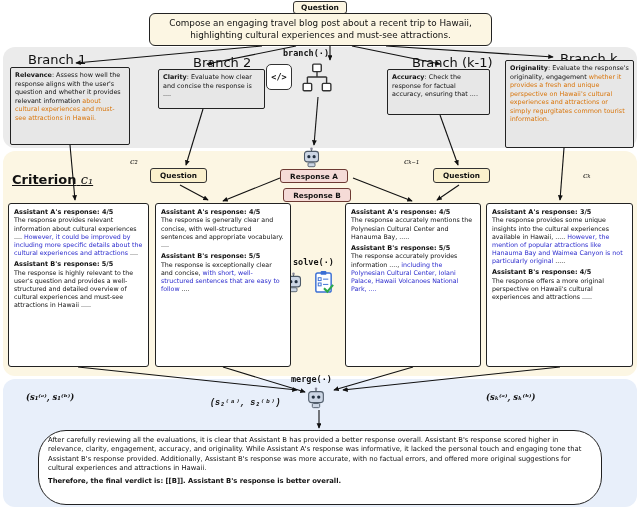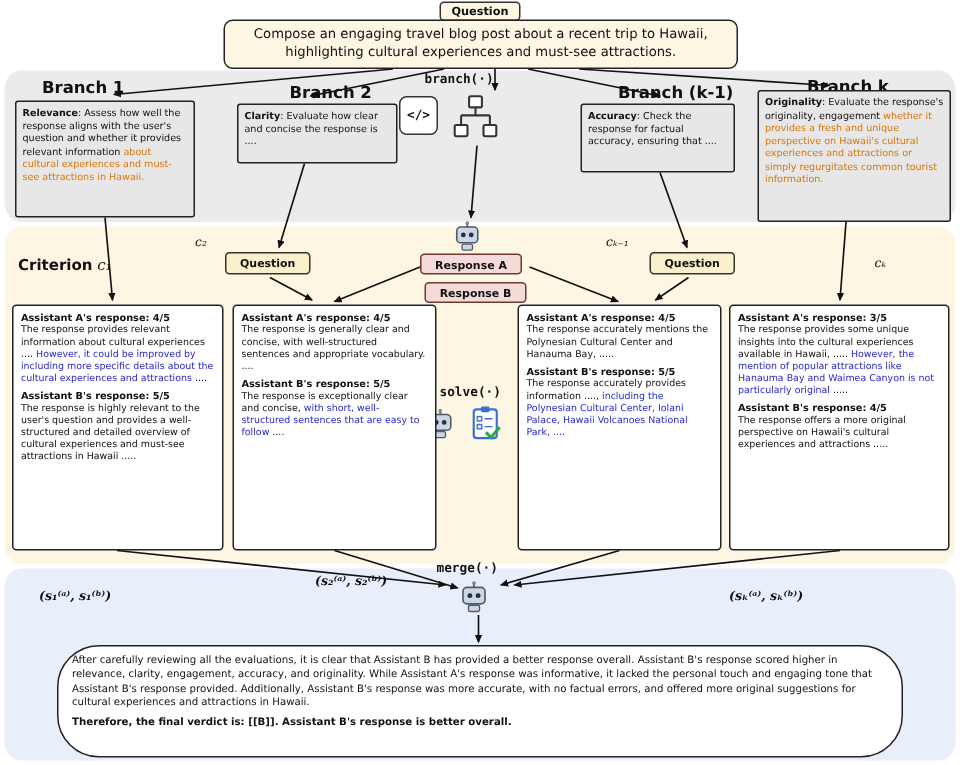--- a/index.html
+++ b/index.html
@@ -18,29 +18,29 @@
   .hl-orange { color:#d9750b; }
   .hl-blue { color:#2929cc; }
   .mono { font-family:"DejaVu Sans Mono","Liberation Mono",monospace; font-weight:bold; }
   .math { font-style:italic; font-family:"DejaVu Serif","Liberation Serif",serif; }
 
   .q-label { background:#fcf6e3; border:1px solid #333; border-radius:3px;
              font-size:7.5px; font-weight:bold; display:flex; align-items:center; justify-content:center; }
   .question-box { background:#fcf6e3; border:1.4px solid #222; border-radius:6px;
                   font-size:8.8px; line-height:1.35; display:flex; align-items:center; justify-content:center;
                   text-align:center; padding:2px 10px; }
-  .branch-label { font-size:11px; font-weight:bold; white-space:nowrap;text-align:right; }
+  .branch-label { font-size:13px; font-weight:normal; white-space:nowrap;text-align:right; }
   .fn-label { font-size:8.5px; white-space:nowrap; }
   .branch-box { background:#e7e7e7; border:1px solid #222; border-radius:2px;
                 padding:3px 4px; font-size:6.4px; line-height:1.33; }
   .mini-box { border:1px solid #333; border-radius:3px; font-size:7.3px; font-weight:bold;
               display:flex; align-items:center; justify-content:center; }
   .q-mini { background:#faf0cc; }
   .r-mini { background:#f5dbd7; border-color:#6d3a33; }
-  .crit { font-size:10px; white-space:nowrap; }
+  .crit { font-size:13px; white-space:nowrap;text-decoration:underline; }
   .c-label { font-size:8.2px; white-space:nowrap; }
   .eval-box { background:#fff; border:1px solid #222; border-radius:3px;
               padding:4px 5px; font-size:6.3px; line-height:1.3; z-index:2; }
   .ev-title { font-weight:bold; font-size:6.5px; }
   .ev-body { margin-bottom:3px; }
   .tuple { font-size:8.4px; font-weight:bold; white-space:nowrap; }
   .verdict-box { background:#fff; border:1.3px solid #222; border-radius:7px;
                  padding:5px 9px; font-size:6.8px; line-height:1.38; z-index:2; }
   .code-icon { background:#fff; border:1.4px solid #333; border-radius:5px;
                display:flex; align-items:center; justify-content:center;
@@ -88,21 +88,21 @@
     </g>
   </svg>
 
   <div class="abs q-label z2" style="left:293px; top:1px; width:54px; height:13px;">Question</div>
   <div class="abs question-box z2" style="left:149px; top:13px; width:343px; height:33px;">Compose an engaging travel blog post about a recent trip to Hawaii, highlighting cultural experiences and must-see attractions.</div>
 
   <div class="abs branch-label z2" style="left:28px; top:52px;">Branch 1</div>
   <div class="abs branch-label z2" style="left:173px; top:55px;padding-left:20px;">Branch 2</div>
   <div class="abs fn-label mono z2" style="left:283px; top:48px;">branch(·)</div>
   <div class="abs branch-label z2" style="left:412px; top:55px;">Branch (k-1)</div>
-  <div class="abs branch-label z2" style="left:538px; top:51px;">Branch k</div>
+  <div class="abs branch-label z2" style="left:560px; top:51px;">Branch k</div>
 
   <div class="abs branch-box z2" style="left:10px; top:67px; width:120px; height:78px;">
     <span class="bold">Relevance</span><span>: Assess how well the response aligns with the user's question and whether it provides relevant information </span><span class="hl-orange">about cultural experiences and must-see attractions in Hawaii.</span>
   </div>
   <div class="abs branch-box z2" style="left:387px; top:69px; width:103px; height:46px;">
     <span class="bold">Accuracy</span><span>: Check the response for factual accuracy, ensuring that ....</span>
   </div>
   <div class="abs branch-box z2" style="left:158px; top:69px; width:107px; height:40px;">
     <span class="bold">Clarity</span><span>: Evaluate how clear and concise the response is ....</span>
   </div>
@@ -202,21 +202,21 @@
       <line x1="12" y1="1.5" x2="12" y2="5" stroke="#566" stroke-width="1.4"></line>
       <circle cx="12" cy="2" r="1.4" fill="#889"></circle>
       <rect x="4" y="5" width="16" height="12" rx="3" fill="#ccd6e4" stroke="#4e5a68" stroke-width="1.2"></rect>
       <circle cx="9" cy="11" r="1.8" fill="#22303f"></circle>
       <circle cx="15" cy="11" r="1.8" fill="#22303f"></circle>
       <rect x="8" y="18" width="8" height="4.5" rx="1.2" fill="#ccd6e4" stroke="#4e5a68" stroke-width="1"></rect>
     </svg>
   </div>
 
   <div class="abs tuple math z2" style="left:26px; top:392px;">(s₁⁽ᵃ⁾, s₁⁽ᵇ⁾)</div>
-  <div class="abs tuple math z2" style="left:210px; top:382px;">(s₂⁽ᵃ⁾, s₂⁽ᵇ⁾)</div>
+  <div class="abs tuple math z2" style="left:210px; top:397px;font-family:Liberation Mono, monospace;">(s₂⁽ᵃ⁾, s₂⁽ᵇ⁾)</div>
   <div class="abs tuple math z2" style="left:486px; top:392px;">(sₖ⁽ᵃ⁾, sₖ⁽ᵇ⁾)</div>
 
   <div class="abs verdict-box" style="left:38px; top:430px; width:564px; height:75px;border-radius:28px;">
     <span>After carefully reviewing all the evaluations, it is clear that Assistant B has provided a better response overall. Assistant B's response scored higher in relevance, clarity, engagement, accuracy, and originality. While Assistant A's response was informative, it lacked the personal touch and engaging tone that Assistant B's response provided. Additionally, Assistant B's response was more accurate, with no factual errors, and offered more original suggestions for cultural experiences and attractions in Hawaii.</span>
     <div class="bold" style="margin-top:3px;">Therefore, the final verdict is: [[B]]. Assistant B's response is better overall.</div>
   </div>
 
 </div>
 
 </body></html>

